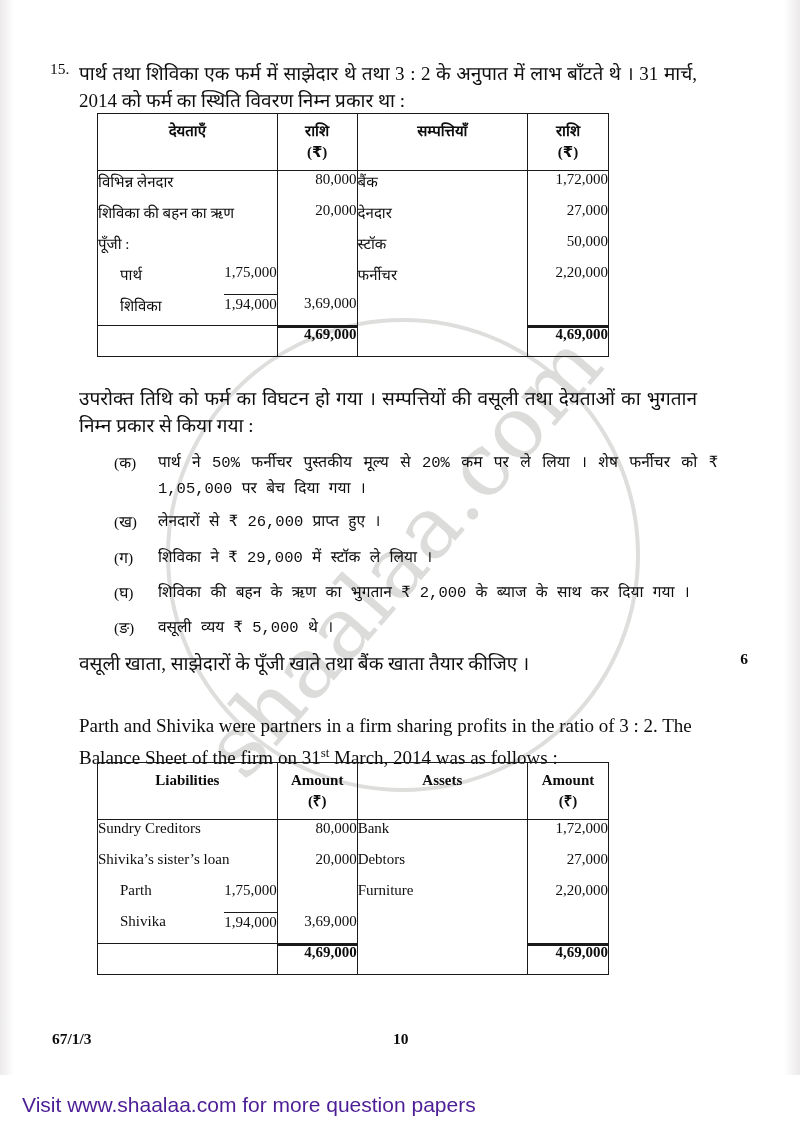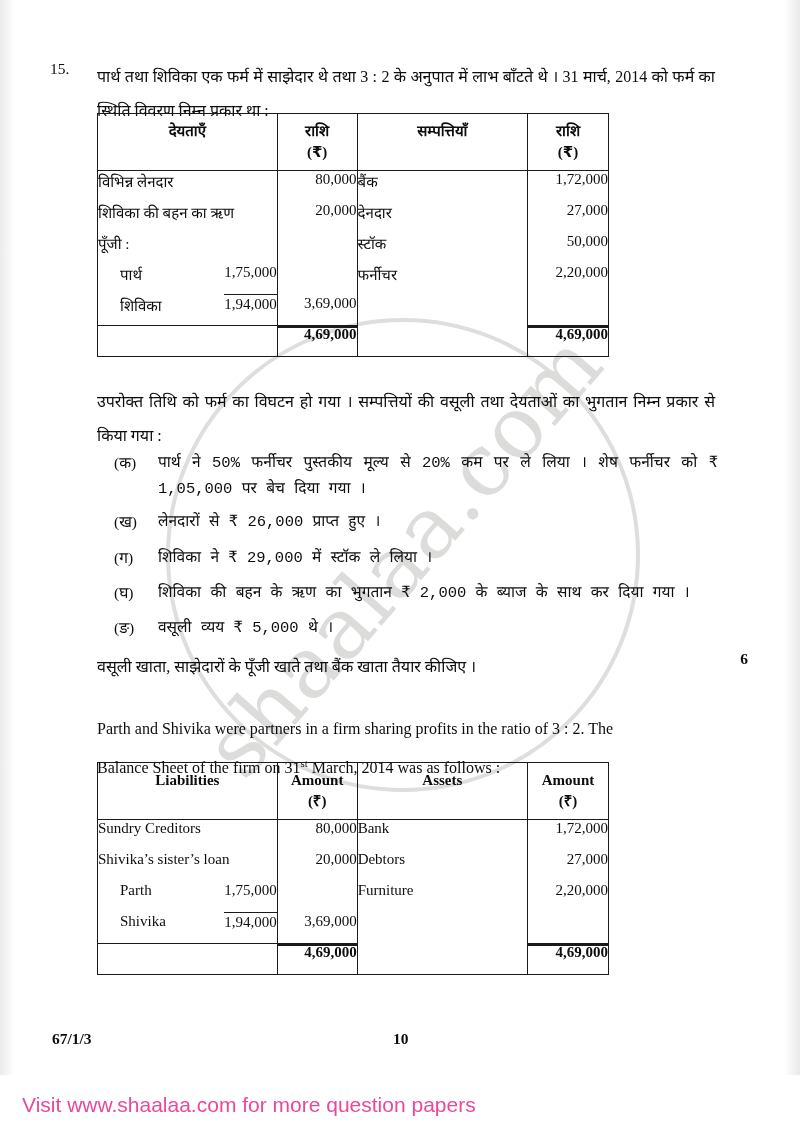--- a/index.html
+++ b/index.html
@@ -69,24 +69,24 @@
   .qnum {
     position: absolute;
     left: 50px;
     width: 42px;
     text-align: left;
     font-size: 15.5px;
   }
 
   .para {
     position: absolute;
-    left: 97px;
+    left: 79px;
     width: 618px;
-    font-size: 16px;
-    line-height: 34px;
+    font-size: 19px;
+    line-height: 27px;
     text-align: justify;
   }
   .para.hindi, .hindi {
     font-family: "Liberation Serif", "DejaVu Sans", sans-serif;
   }
   .nojust { text-align: left; }
 
   .marks {
     position: absolute;
     right: 52px;
@@ -190,21 +190,21 @@
     left: 0; top: 1075px;
     width: 800px; height: 62px;
     background: #ffffff;
     z-index: 3;
   }
   #banner .banner-text {
     position: absolute;
     left: 22px; top: 18px;
     font-family: "Liberation Sans", "DejaVu Sans", sans-serif;
     font-size: 21px;
-    color: #ec4899;
+    color: #4c1d95;
   }
 </style>
 </head>
 <body>
 
 <div id="page">
 
   <div id="watermark">
     <div class="ring"></div>
     <div class="wm-text">shaalaa.com</div>

